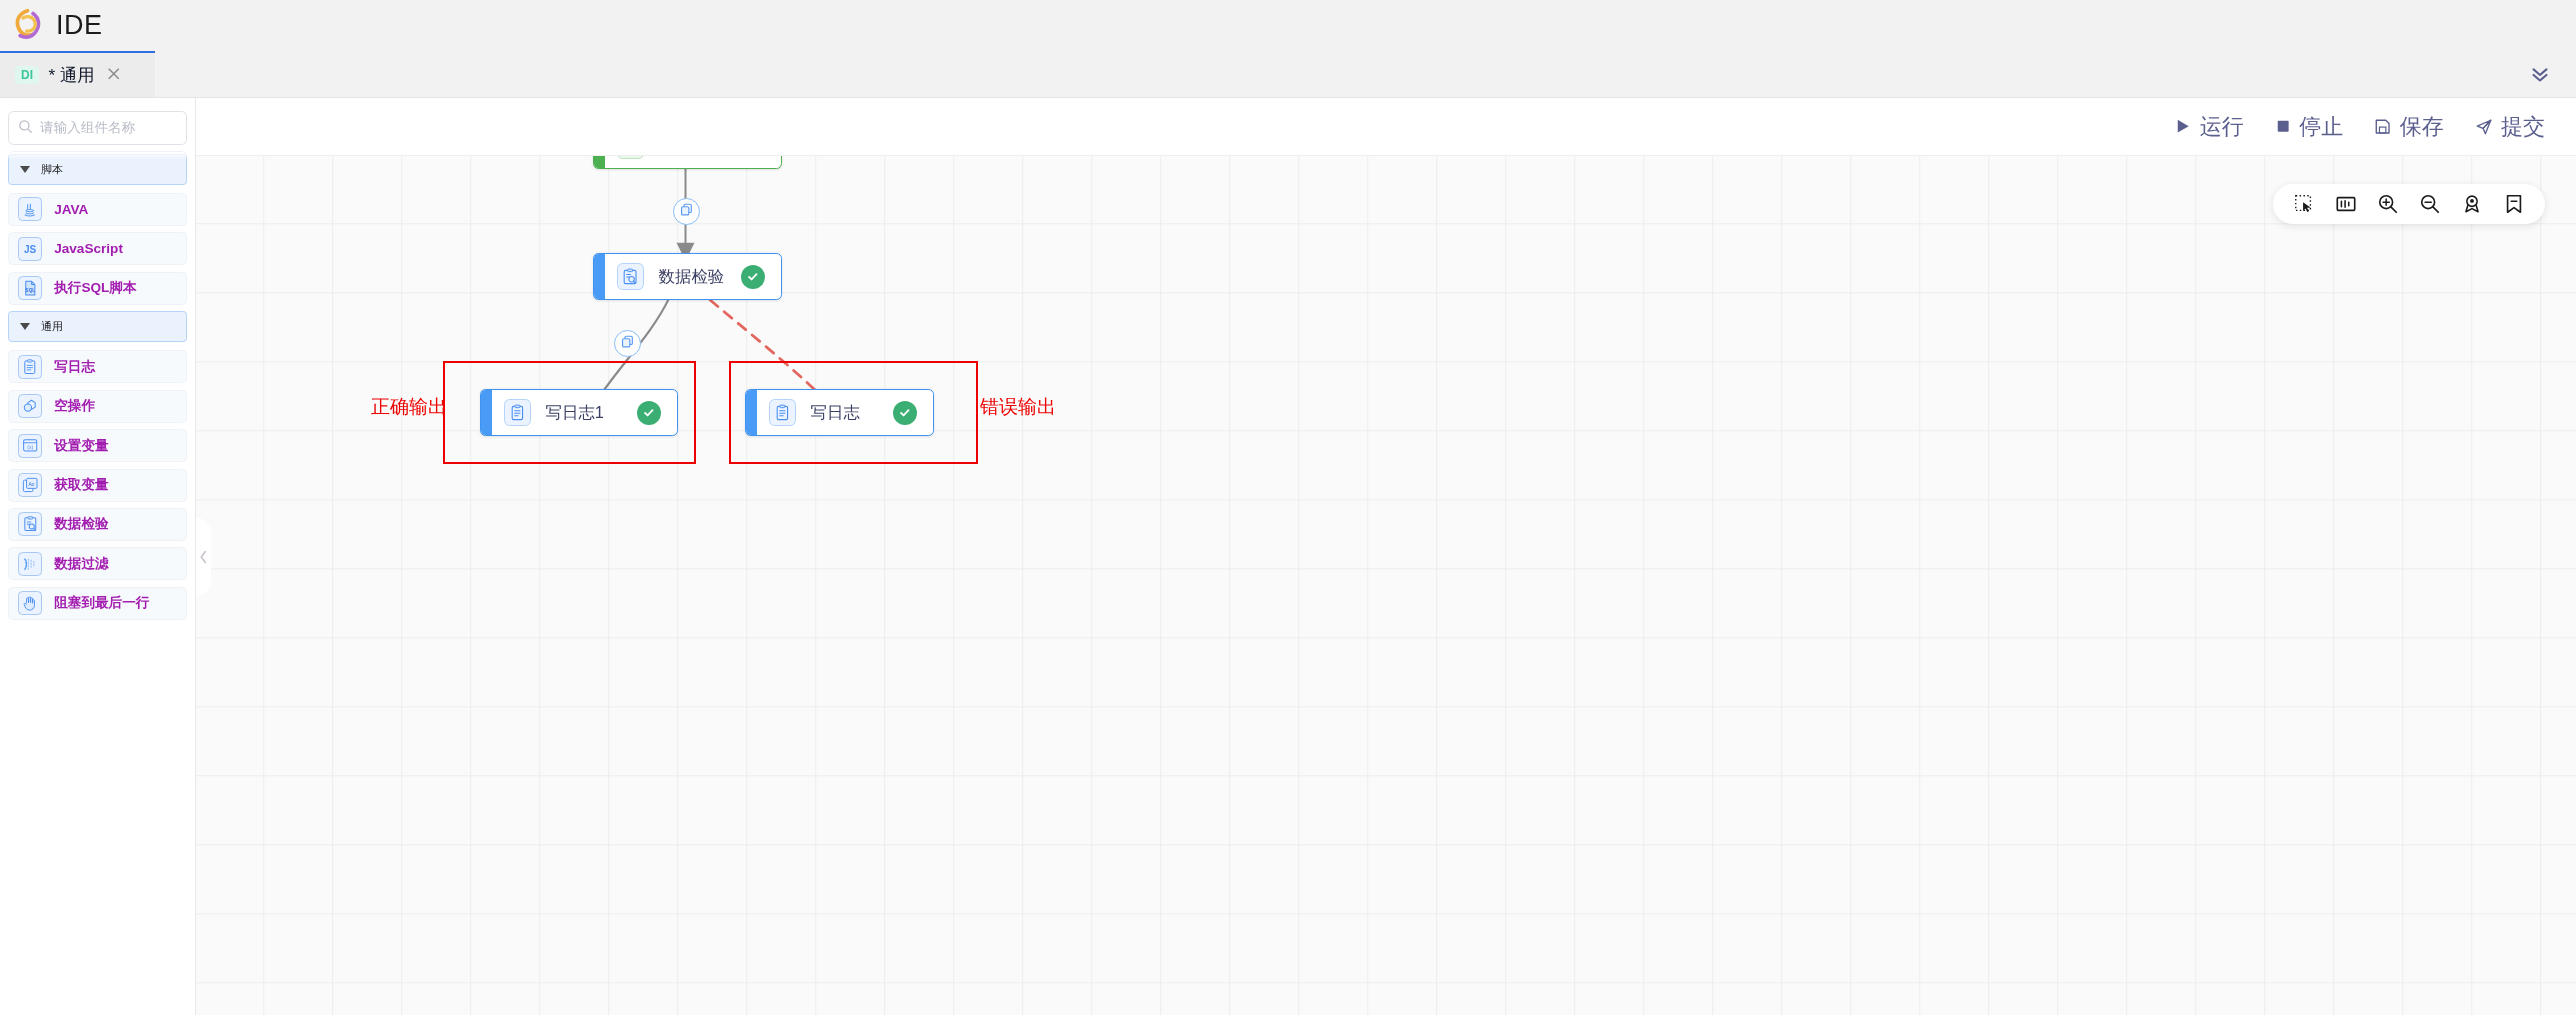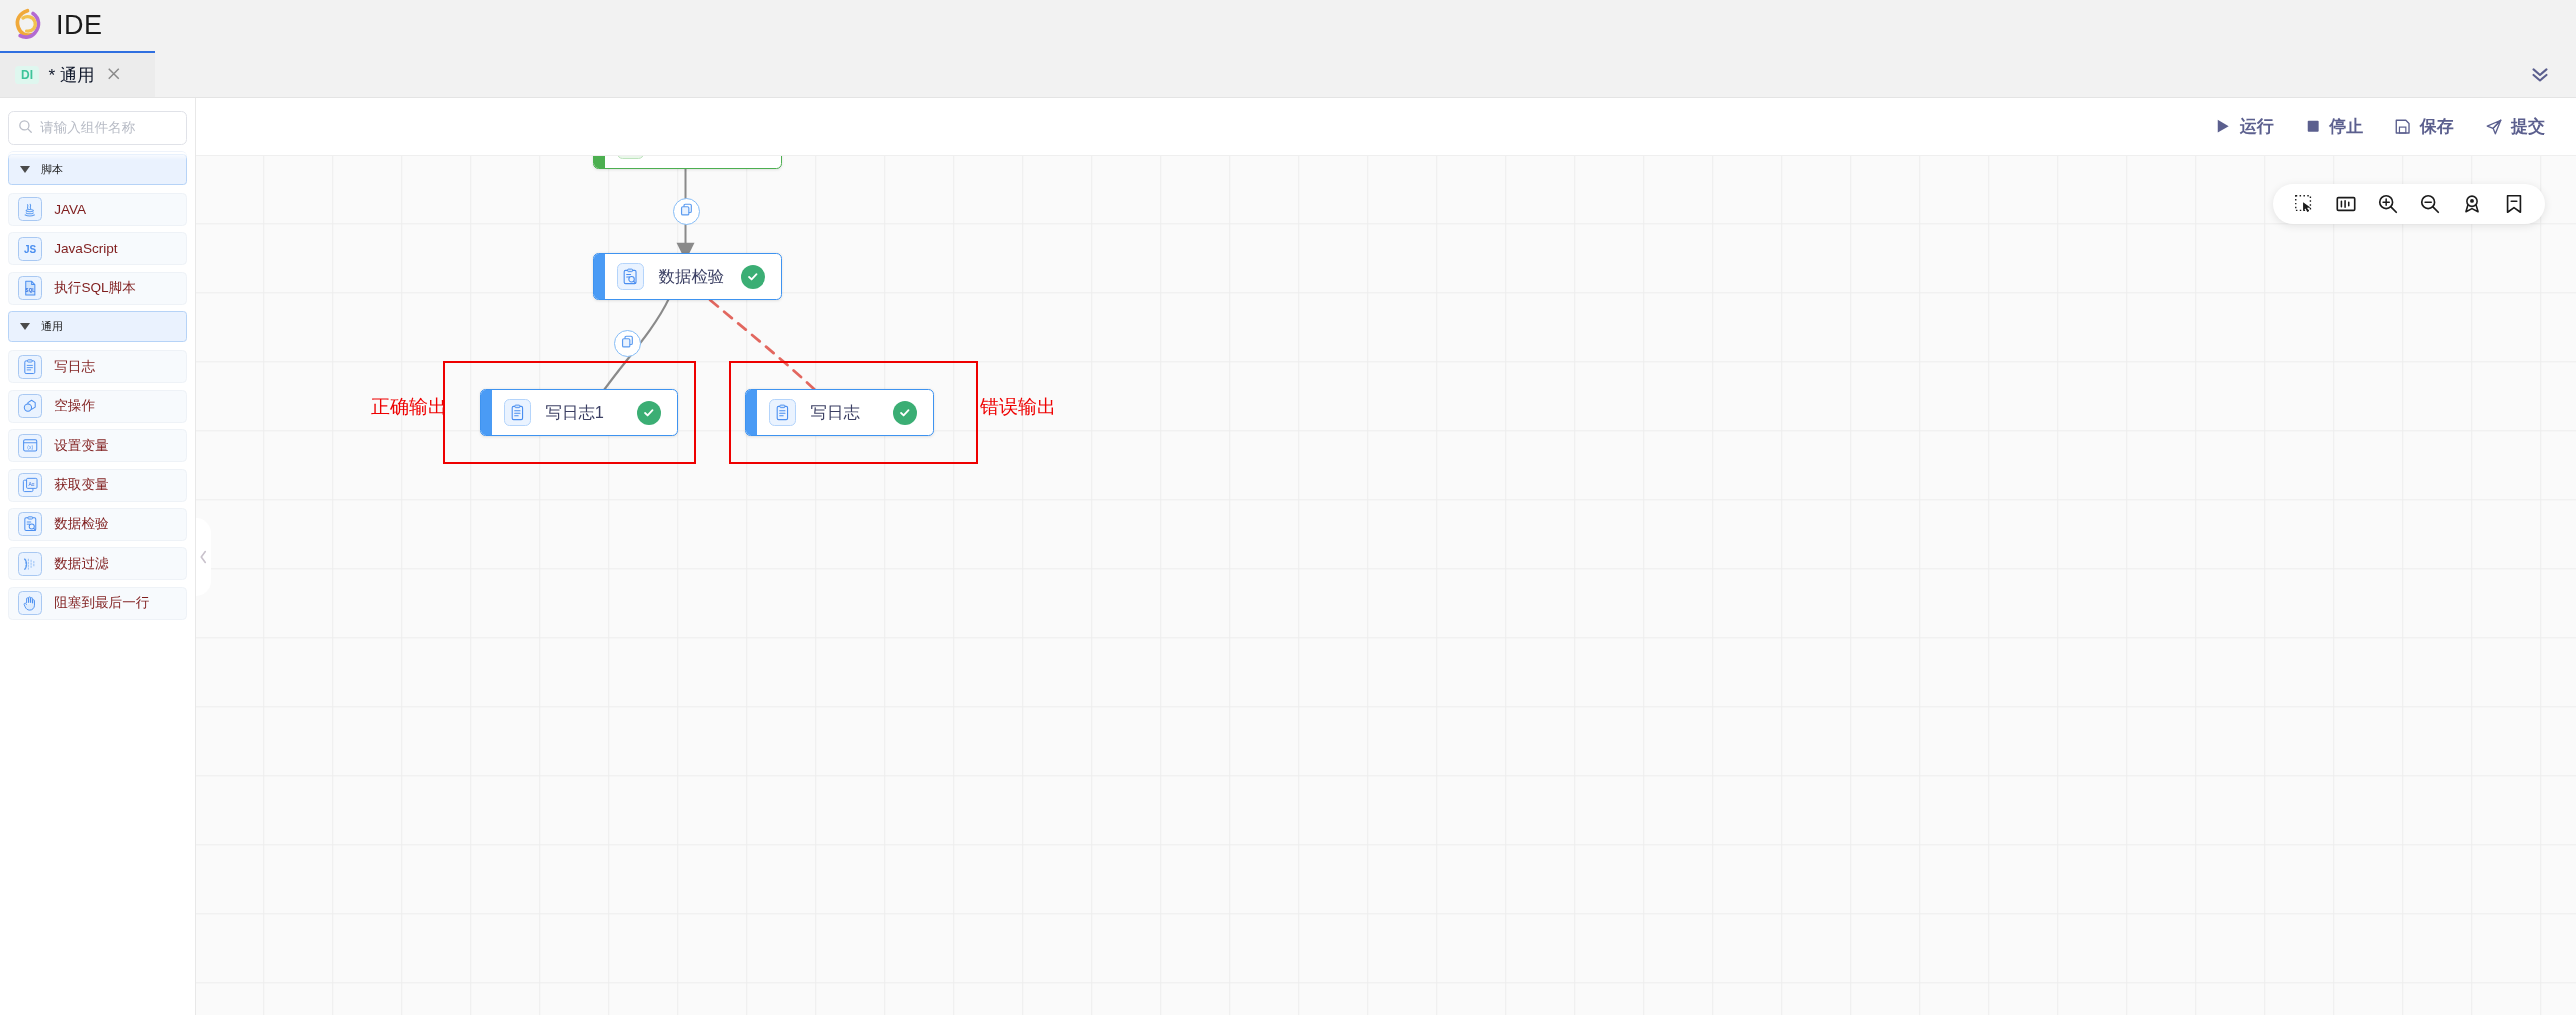--- a/index.html
+++ b/index.html
@@ -149,23 +149,23 @@
     border: 0.9px solid #a8c8f2;
     border-radius: 4.5px;
     background: #eaf3ff;
     display: flex;
     align-items: center;
     justify-content: center;
   }
   .pi-icon svg { display: block; }
   .pi-label {
     font-size: 13.6px;
-    color: #7f1d1d;
+    color: #a21caf;
     white-space: nowrap;
-    font-weight: 400;
+    font-weight: 700;
   }
   .sidebar-fade {
     position: absolute;
     top: 53px; left: 8.2px; right: 8.2px;
     height: 9px;
     background: linear-gradient(#ffffff, rgba(255,255,255,0));
     border-top: 0.9px solid #eef3fb;
     border-radius: 5.5px 5.5px 0 0;
     pointer-events: none;
   }
@@ -209,22 +209,21 @@
     gap: 31px;
     border-bottom: 0.9px solid #efefef;
     position: relative;
     z-index: 8;
   }
   .tool-btn {
     display: flex;
     align-items: center;
     gap: 8.2px;
     color: #5b5f8e;
-    font-size: 17px;
-    font-weight: bold;
+    font-size: 22px;
   }
   .tool-btn svg { display: block; }
 
   
   .canvas-tools {
     position: absolute;
     top: 86px;
     right: 31px;
     height: 40px;
     background: #ffffff;

